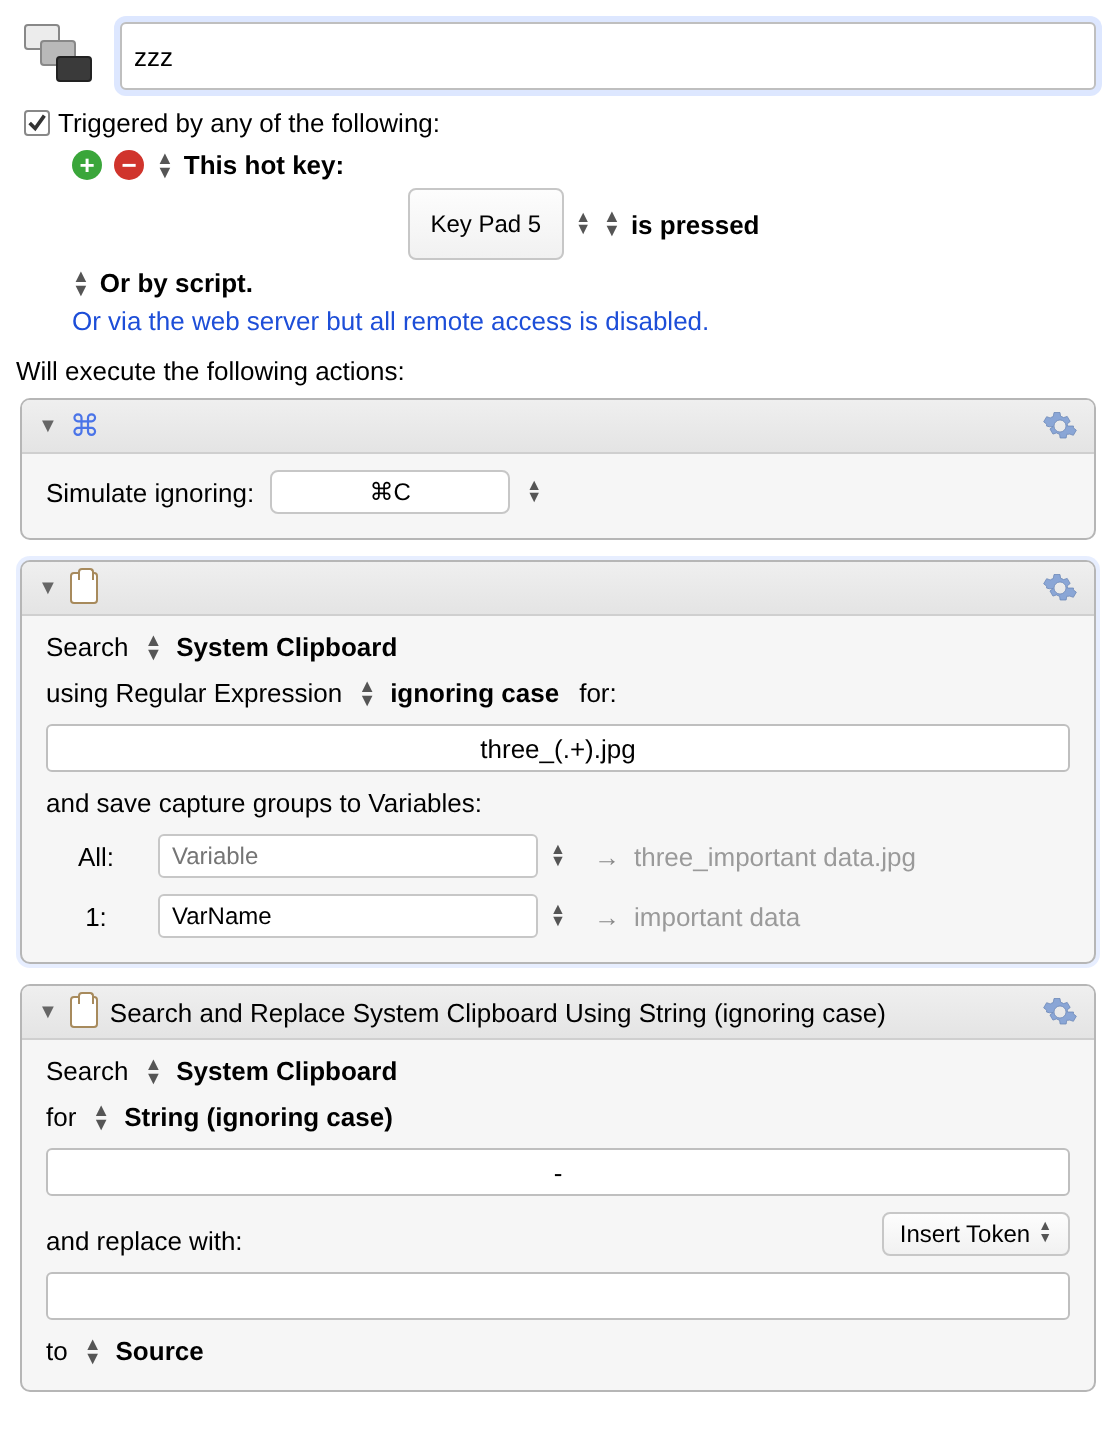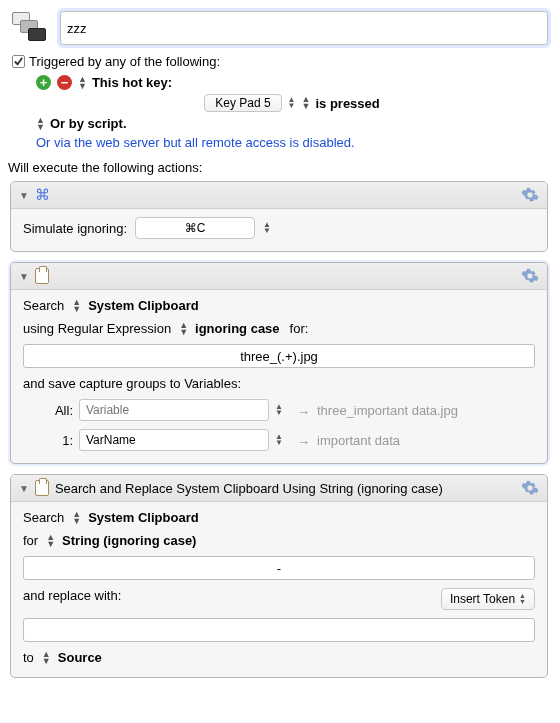--- a/index.html
+++ b/index.html
@@ -41,21 +41,21 @@
   }
   .plus{background:#3aa63a;} .minus{background:#d0342c;}
   .sorter { display:inline-block; color:#555; font-size:9px; line-height:7px; letter-spacing:-1px;}
   .sorter::before{content:"▲";display:block;}
   .sorter::after{content:"▼";display:block;}
   .bold { font-weight:600; }
   .hotkey-box {
     display:flex; justify-content:center; gap:6px; margin:4px 0 4px 0;
   }
   .select-btn {
-    height:18px;
+    height:36px;
     border:1px solid #c7c7c7; border-radius:4px;
     background:linear-gradient(#fdfdfd,#f1f1f1);
     padding:0 10px;
     font-size:12px;
     display:inline-flex; align-items:center;
   }
   .small-note { color:#1d4ed8; font-size:13px; }
   .section-label { margin:10px 0 6px -2px; font-size:13px;}
   
   .action {
@@ -88,40 +88,40 @@
     width:120px; height:22px;
     border:1px solid #c7c7c7; border-radius:4px;
     background:#fff; text-align:center; font-size:12px;
     display:inline-flex;align-items:center;justify-content:center;
   }
   .text-input {
     height:24px; border:1px solid #bfbfbf; border-radius:3px;
     padding:0 6px; font-size:13px; background:#fff; width:100%;text-align:center;
   }
   .var-row { display:grid; grid-template-columns:50px 190px 16px 14px auto; align-items:center; gap:6px;}
-  .var-row .lbl{ text-align:right; font-size:13px;}
+  .var-row .lbl{ text-align:center; font-size:13px;}
   .combo {
     height:22px; border:1px solid #c7c7c7; border-radius:3px; background:#fff;
     padding:0 6px; font-size:12px; width:100%;
   }
   .combo.ph{ color:#9a9a9a;}
   .mini-sorter{ color:#555; font-size:8px; line-height:6px;}
   .mini-sorter::before{content:"▲";display:block;}
   .mini-sorter::after{content:"▼";display:block;}
   .arrow{ color:#888; font-size:13px;}
   .ghost{ color:#9a9a9a; font-size:13px;}
   .pill-right{
     margin-left:auto;
     display:flex;align-items:center;gap:4px;
     height:22px;padding:0 8px;
     border:1px solid #c7c7c7;border-radius:4px;
     background:linear-gradient(#fdfdfd,#f1f1f1);
     font-size:12px;
   }
-  .replace-row{display:flex;align-items:flex-start;gap:16px;}
+  .replace-row{display:flex;align-items:flex-end;gap:16px;}
 </style>
 </head>
 <body>
 
 <div class="topline">
   <div class="app-icon">
     <div class="tile a"></div>
       <div class="tile b"></div>
       <div class="tile c"></div>
   </div>

